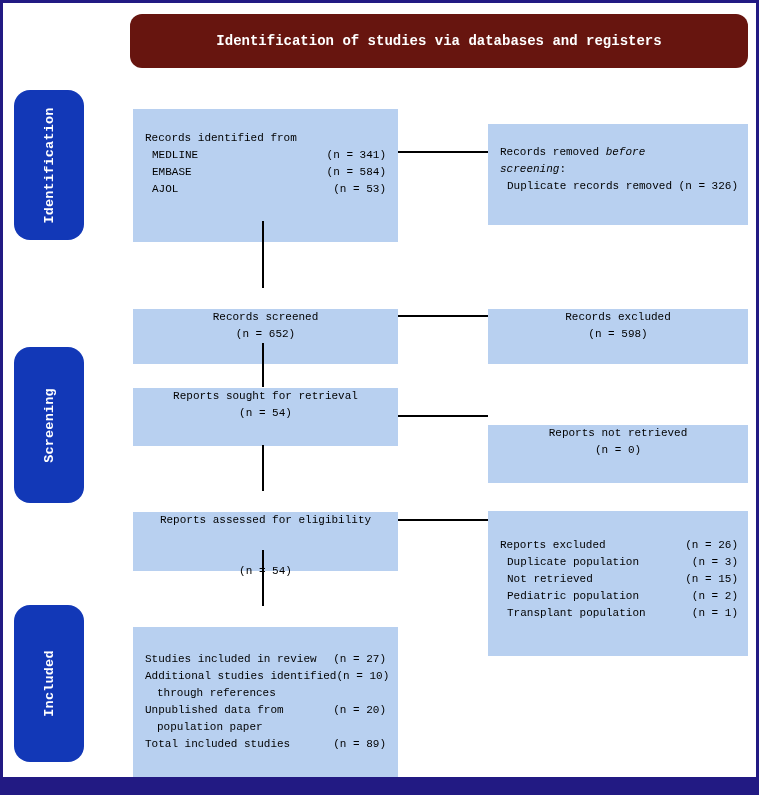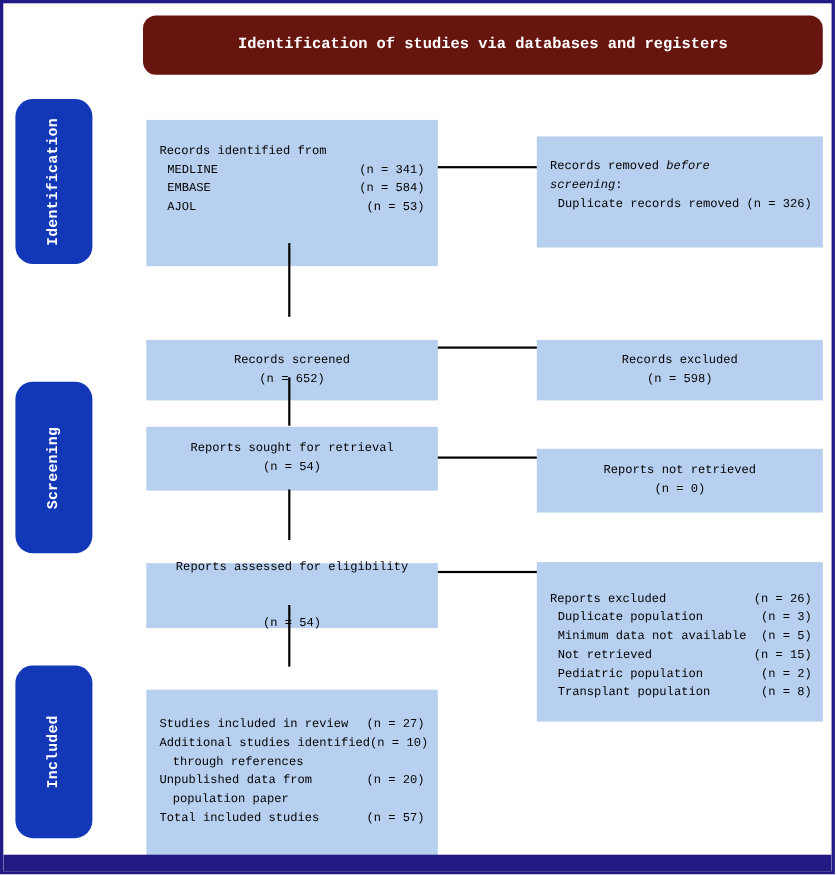--- a/index.html
+++ b/index.html
@@ -43,26 +43,26 @@
     box-sizing:border-box;
     margin-top:21px;
   }
   .col-left  { left:130px; width:265px; }
   .col-right { left:485px; width:260px; }
   .box-records-identified { top:85px;  height:133px; padding:21px 12px 0 12px; }
   .box-records-removed    { top:100px; height:101px; padding:20px 10px 0 12px; }
   .box-records-screened   { top:285px; height:55px; }
   .box-records-excluded   { top:285px; height:55px; }
   .box-reports-sought     { top:364px; height:58px; }
-  .box-reports-not-retrieved { top:384px; height:58px; }
+  .box-reports-not-retrieved { top:401px; height:58px; }
   .box-reports-assessed   { top:488px; height:59px;gap:34px; }
   .box-reports-excluded   { top:487px; height:145px; padding:26px 10px 0 12px; }
   .box-studies-included   { top:603px; height:152px; padding:24px 12px 0 12px; }
   .center2 {
-    display:flex; flex-direction:column; align-items:center; justify-content:center;
+    display:flex; flex-direction:column; align-items:center; 
     text-align:center;
   }
   .row { display:flex; justify-content:space-between; }
   .row .lbl { white-space:nowrap; }
   .row .cnt { white-space:nowrap; text-align:right; }
   .ind1 { padding-left:7px; }
   .ind2 { padding-left:12px; }
   .r1-lead { max-width:176px; }
   .r1-lead em { font-style:italic; }
   .vline { position:absolute; width:2px; background:#000; }
@@ -151,34 +151,30 @@
   <div class="box col-right box-reports-excluded">
     <div class="row">
       <span class="lbl">Reports excluded</span>
       <span class="cnt">(n = 26)</span>
     </div>
     <div class="row">
       <span class="lbl ind1">Duplicate population</span>
       <span class="cnt">(n = 3)</span>
     </div>
     <div class="row">
-      <span class="lbl ind1">Minimum data not available</span>
-      <span class="cnt">(n = 5)</span>
-    </div>
-    <div class="row">
       <span class="lbl ind1">Not retrieved</span>
       <span class="cnt">(n = 15)</span>
     </div>
     <div class="row">
       <span class="lbl ind1">Pediatric population</span>
       <span class="cnt">(n = 2)</span>
     </div>
     <div class="row">
       <span class="lbl ind1">Transplant population</span>
-      <span class="cnt">(n = 8)</span>
+      <span class="cnt">(n = 1)</span>
     </div>
   </div>
 
   <div class="box col-left box-studies-included">
     <div class="row">
       <span class="lbl">Studies included in review</span>
       <span class="cnt">(n = 27)</span>
     </div>
     <div class="row">
       <span class="lbl">Additional studies identified</span>
@@ -191,21 +187,21 @@
     <div class="row">
       <span class="lbl">Unpublished data from</span>
       <span class="cnt">(n = 20)</span>
     </div>
     <div class="row">
       <span class="lbl ind2">population paper</span>
       <span class="cnt"></span>
     </div>
     <div class="row">
       <span class="lbl">Total included studies</span>
-      <span class="cnt">(n = 57)</span>
+      <span class="cnt">(n = 89)</span>
     </div>
   </div>
 
   <div class="vline v1"></div>
   <div class="vline v2"></div>
   <div class="vline v3"></div>
   <div class="vline v4"></div>
   <div class="hline h1"></div>
   <div class="hline h2"></div>
   <div class="hline h3"></div>

